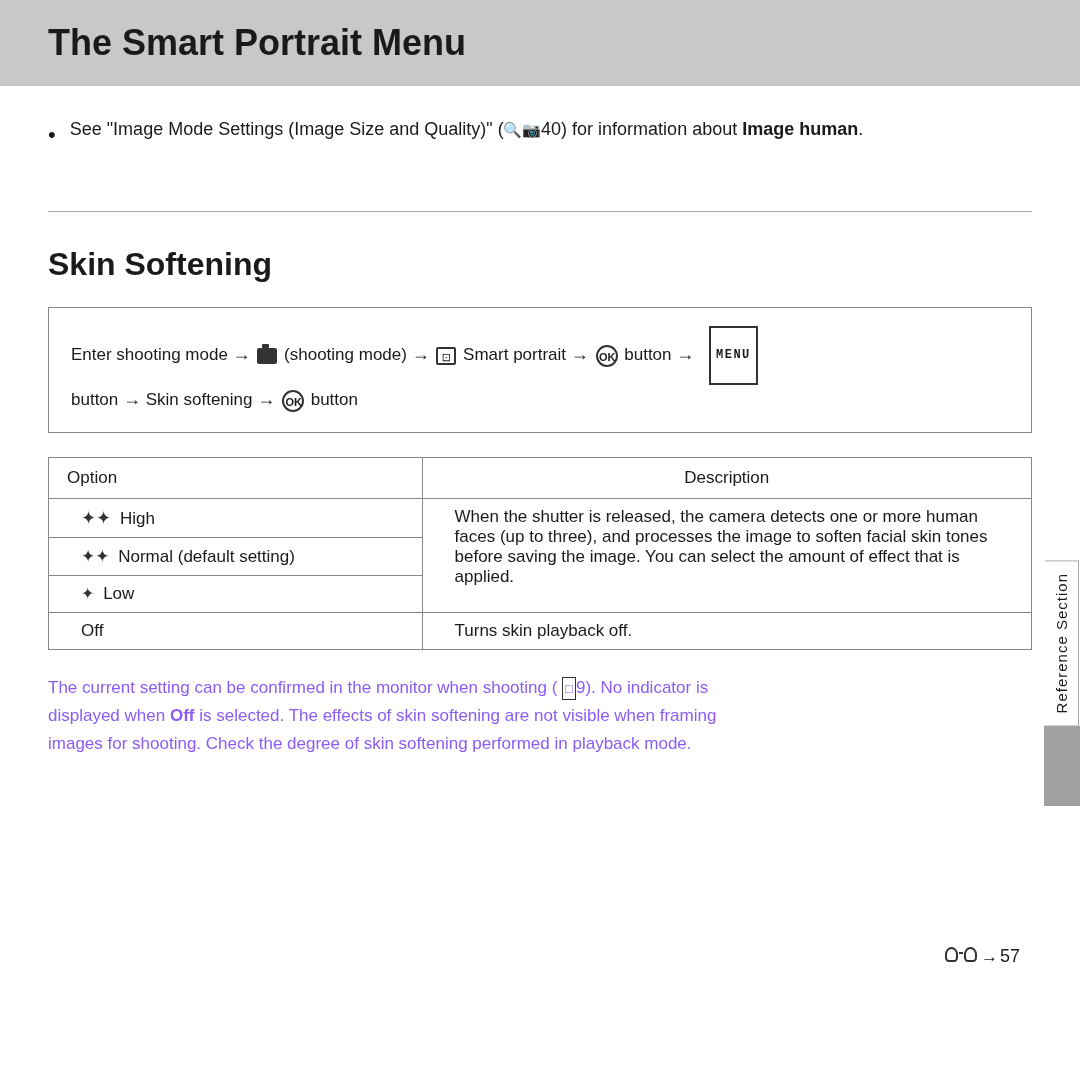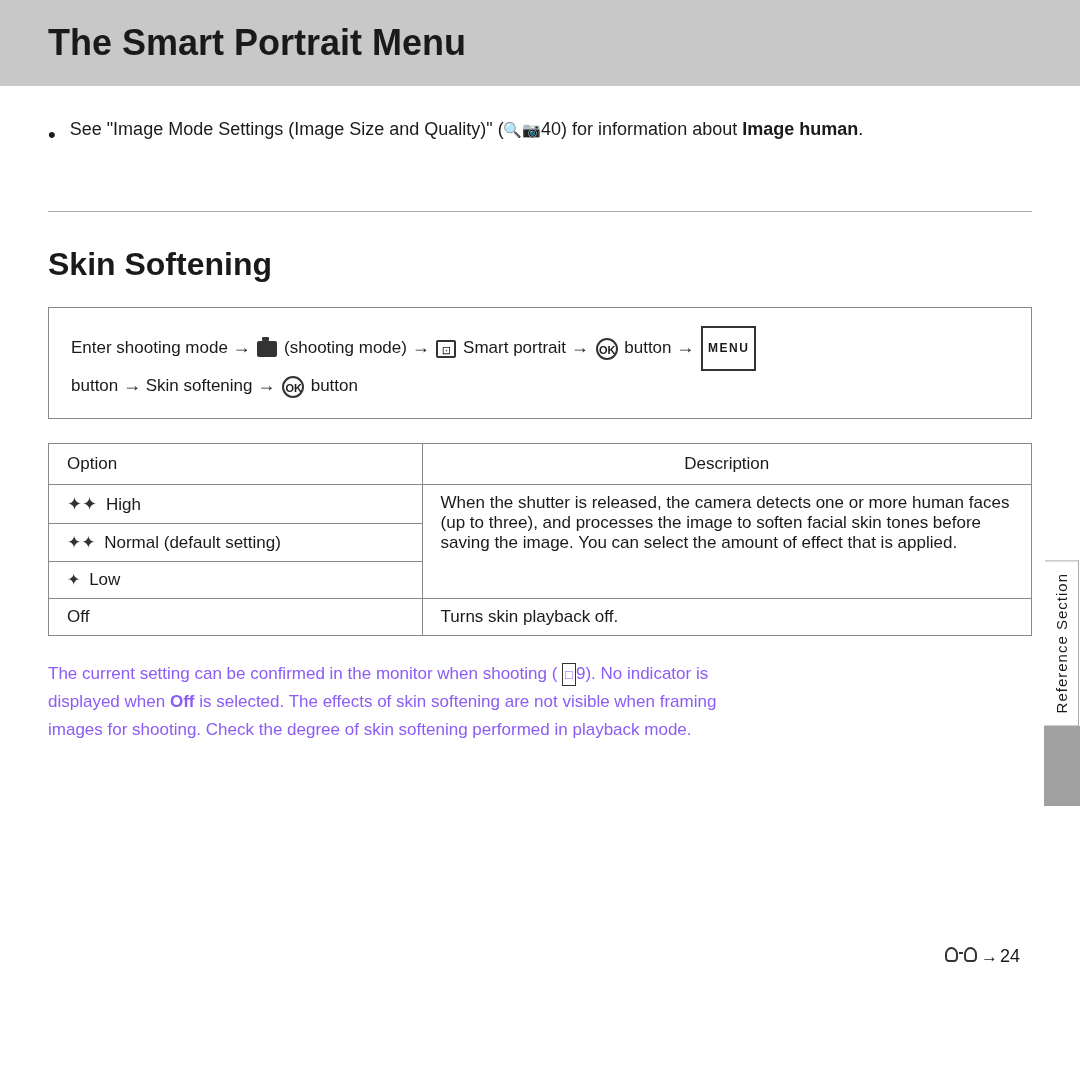--- a/index.html
+++ b/index.html
@@ -104,21 +104,21 @@
       border: 1.5px solid #888888;
       padding: 10px 18px;
       text-align: center;
       font-weight: normal;
       font-size: 17px;
       background: #ffffff;
     }
 
     .options-table td {
       border: 1.5px solid #888888;
-      padding: 8px 18px;
+      padding: 8px 32px;
       font-size: 17px;
       vertical-align: top;
     }
 
     .options-table .col-option {
       width: 38%;
       text-align: left;
     }
 
     .options-table .col-description {
@@ -217,27 +217,27 @@
       text-align: right;
       font-size: 11px;
       font-weight: bold;
       vertical-align: middle;
       margin: 0 2px;
     }
 
     .instr-icon-menu {
       display: inline-block;
       border: 2px solid #333;
-      padding: 11px 5px;
+      padding: 18px 5px;
       font-size: 12px;
       font-weight: bold;
       vertical-align: middle;
       letter-spacing: 1.5px;
-      margin: 0 2px;
-      font-family: Liberation Sans, sans-serif;
+      margin: 0 10px;
+      font-family: Liberation Mono, monospace;
     }
 
     .skin-high {
       font-size: 18px;
       margin-right: 4px;
       color: #333;
     }
     .skin-normal {
       font-size: 17px;
       margin-right: 4px;
@@ -344,16 +344,16 @@
 
   <div class="footer">
     <span style="font-size:17px; margin-right:2px;">
       <span style="display:inline-flex; align-items:flex-end; gap:1px;">
         <span style="display:inline-block; width:13px; height:15px; border:2px solid #333; border-radius:50% 50% 30% 30%; background:#fff;"></span>
         <span style="display:inline-block; width:4px; height:8px; border-top:2px solid #333; margin-bottom:2px;"></span>
         <span style="display:inline-block; width:13px; height:15px; border:2px solid #333; border-radius:50% 50% 30% 30%; background:#fff;"></span>
       </span>
     </span>
     <span style="font-size:17px;">→</span>
-    <span style="font-size:18px;">24</span>
+    <span style="font-size:18px;">57</span>
   </div>
 
 </div>
 
 </body></html>

